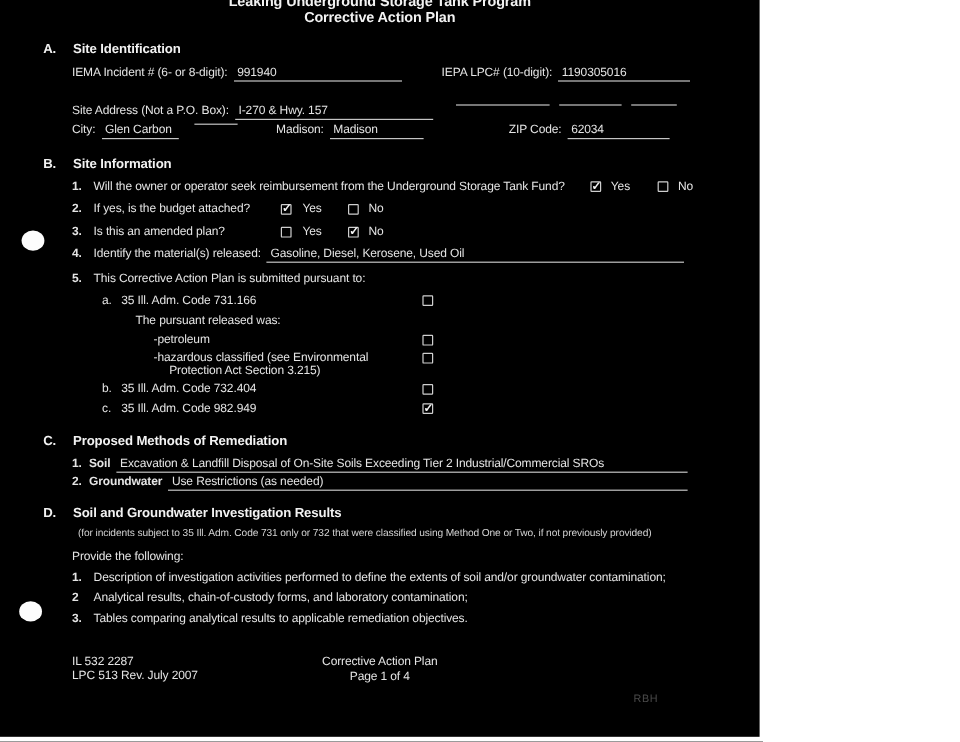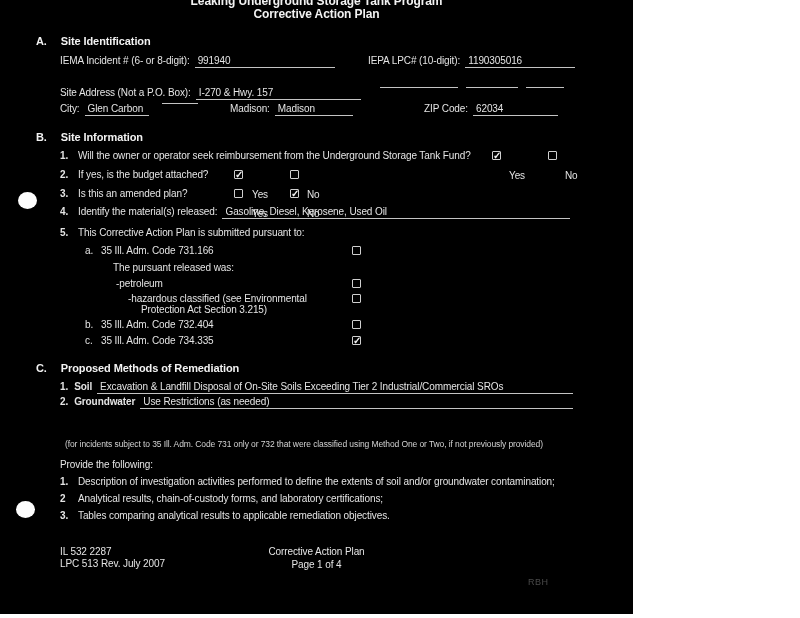--- a/index.html
+++ b/index.html
@@ -17,21 +17,21 @@
   .abs { position:absolute; white-space:nowrap; }
   .frow { position:absolute; display:flex; align-items:baseline; white-space:nowrap; }
   .lbl { margin-right:5px; }
   .num { font-weight:bold; margin-right:6px; }
   .val { border-bottom:1px solid #c4c4c4; padding:0 6px 1px 3px; min-height:11px; }
   .fill { flex:1 1 auto; }
   .blank { position:absolute; border-bottom:1px solid #c4c4c4; height:11px; }
   .cb { position:absolute; width:9px; height:9px; border:1px solid #cfcfcf; border-radius:1px;
         color:#f4f4f4; font-size:10px; line-height:8px; text-align:center; overflow:visible; }
   .cb.checked { font-weight:bold; }
-  .cblbl { position:absolute; white-space:nowrap;margin-top:20px; }
+  .cblbl { position:absolute; white-space:nowrap; }
   .sub { color:#d2d2d2; font-size:8.5px;padding-left:10px; }
   .hole { position:absolute; background:#fdfdfd; border-radius:50%; }
   .center-line { position:absolute; left:0; width:633px; text-align:center; }
   .stamp { position:absolute; color:#4a4a4a; font-size:9px; letter-spacing:0.5px; }
 </style>
 </head>
 <body>
 
 <div class="page">
 
@@ -107,57 +107,60 @@
 
   <span class="abs num" style="left:60px; top:227px">5.</span>
   <span class="abs" style="left:78px; top:227px">This Corrective Action Plan is submitted pursuant to:</span>
 
   <span class="abs" style="left:85px; top:245px">a.</span>
   <span class="abs" style="left:101px; top:245px">35 Ill. Adm. Code 731.166</span>
   <span class="cb" style="left:352px; top:246px"></span>
 
   <span class="abs" style="left:113px; top:262px">The pursuant released was:</span>
 
-  <span class="abs" style="left:116px; top:278px">-petroleum</span>
+  <span class="abs" style="left:128px; top:278px">-petroleum</span>
   <span class="cb" style="left:352px; top:279px"></span>
 
   <span class="abs" style="left:128px; top:293px">-hazardous classified (see Environmental</span>
   <span class="cb" style="left:352px; top:294px"></span>
   <span class="abs" style="left:141px; top:304px">Protection Act Section 3.215)</span>
 
   <span class="abs" style="left:85px; top:319px">b.</span>
   <span class="abs" style="left:101px; top:319px">35 Ill. Adm. Code 732.404</span>
   <span class="cb" style="left:352px; top:320px"></span>
 
   <span class="abs" style="left:85px; top:335px">c.</span>
-  <span class="abs" style="left:101px; top:335px">35 Ill. Adm. Code 734.335</span>
+  <span class="abs" style="left:101px; top:335px">35 Ill. Adm. Code 982.949</span>
   <span class="cb checked" style="left:352px; top:336px">✓</span>
 
   <div class="sec" style="left:36px; top:362px">
     <span class="sec-letter">C.</span><span>Proposed Methods of Remediation</span>
   </div>
 
   <div class="frow" style="left:60px; top:381px; width:513px">
     <span class="num">1.</span>
     <span class="lbl" style="font-weight:bold">Soil</span>
     <span class="val fill">Excavation &amp; Landfill Disposal of On-Site Soils Exceeding Tier 2 Industrial/Commercial SROs</span>
   </div>
   <div class="frow" style="left:60px; top:396px; width:513px">
     <span class="num">2.</span>
     <span class="lbl" style="font-weight:bold">Groundwater</span>
     <span class="val fill">Use Restrictions (as needed)</span>
   </div>
 
+  <div class="sec" style="left:36px; top:422px">
+    <span class="sec-letter">D.</span><span>Soil and Groundwater Investigation Results</span>
+  </div>
   <span class="abs sub" style="left:55px; top:439px">(for incidents subject to 35 Ill. Adm. Code 731 only or 732 that were classified using Method One or Two, if not previously provided)</span>
   <span class="abs" style="left:60px; top:459px">Provide the following:</span>
 
   <span class="abs num" style="left:60px; top:476px">1.</span>
   <span class="abs" style="left:78px; top:476px">Description of investigation activities performed to define the extents of soil and/or groundwater contamination;</span>
   <span class="abs num" style="left:60px; top:493px">2</span>
-  <span class="abs" style="left:78px; top:493px">Analytical results, chain-of-custody forms, and laboratory certifications;</span>
+  <span class="abs" style="left:78px; top:493px">Analytical results, chain-of-custody forms, and laboratory contamination;</span>
   <span class="abs num" style="left:60px; top:510px">3.</span>
   <span class="abs" style="left:78px; top:510px">Tables comparing analytical results to applicable remediation objectives.</span>
 
   <span class="abs" style="left:60px; top:546px">IL 532 2287</span>
   <div class="center-line" style="top:546px">Corrective Action Plan</div>
   <span class="abs" style="left:60px; top:558px">LPC 513 Rev. July 2007</span>
   <div class="center-line" style="top:559px">Page 1 of 4</div>
   <span class="stamp" style="left:528px; top:577px">RBH</span>
 
   <span class="hole" style="left:18px; top:192px; width:19px; height:17px"></span>

